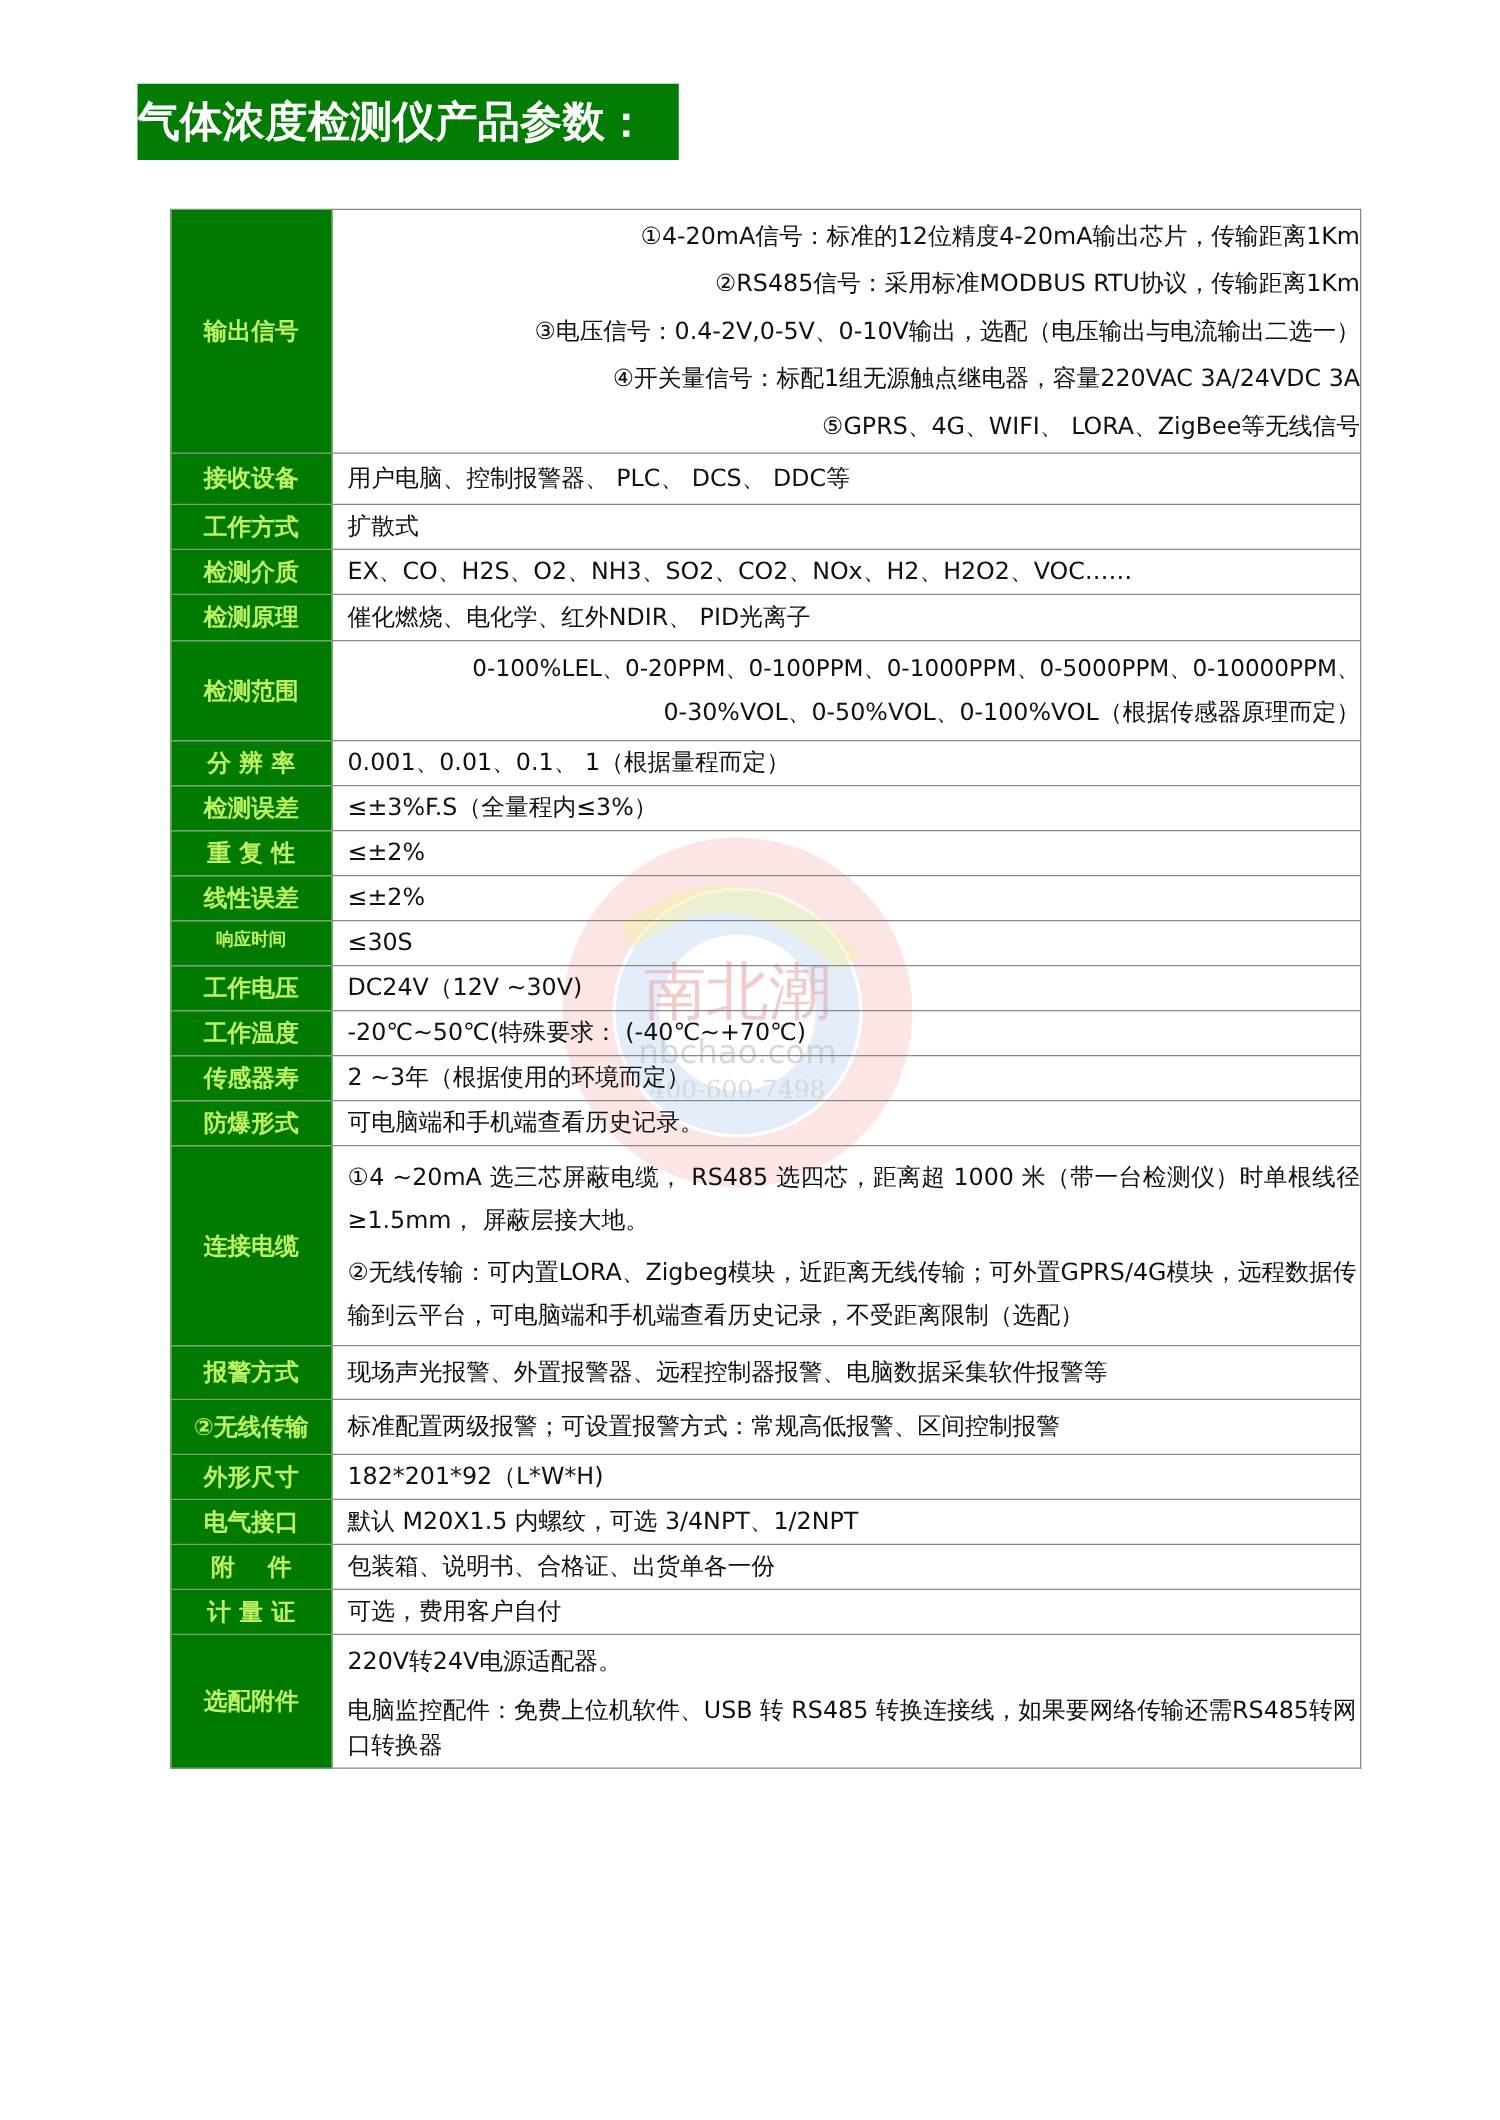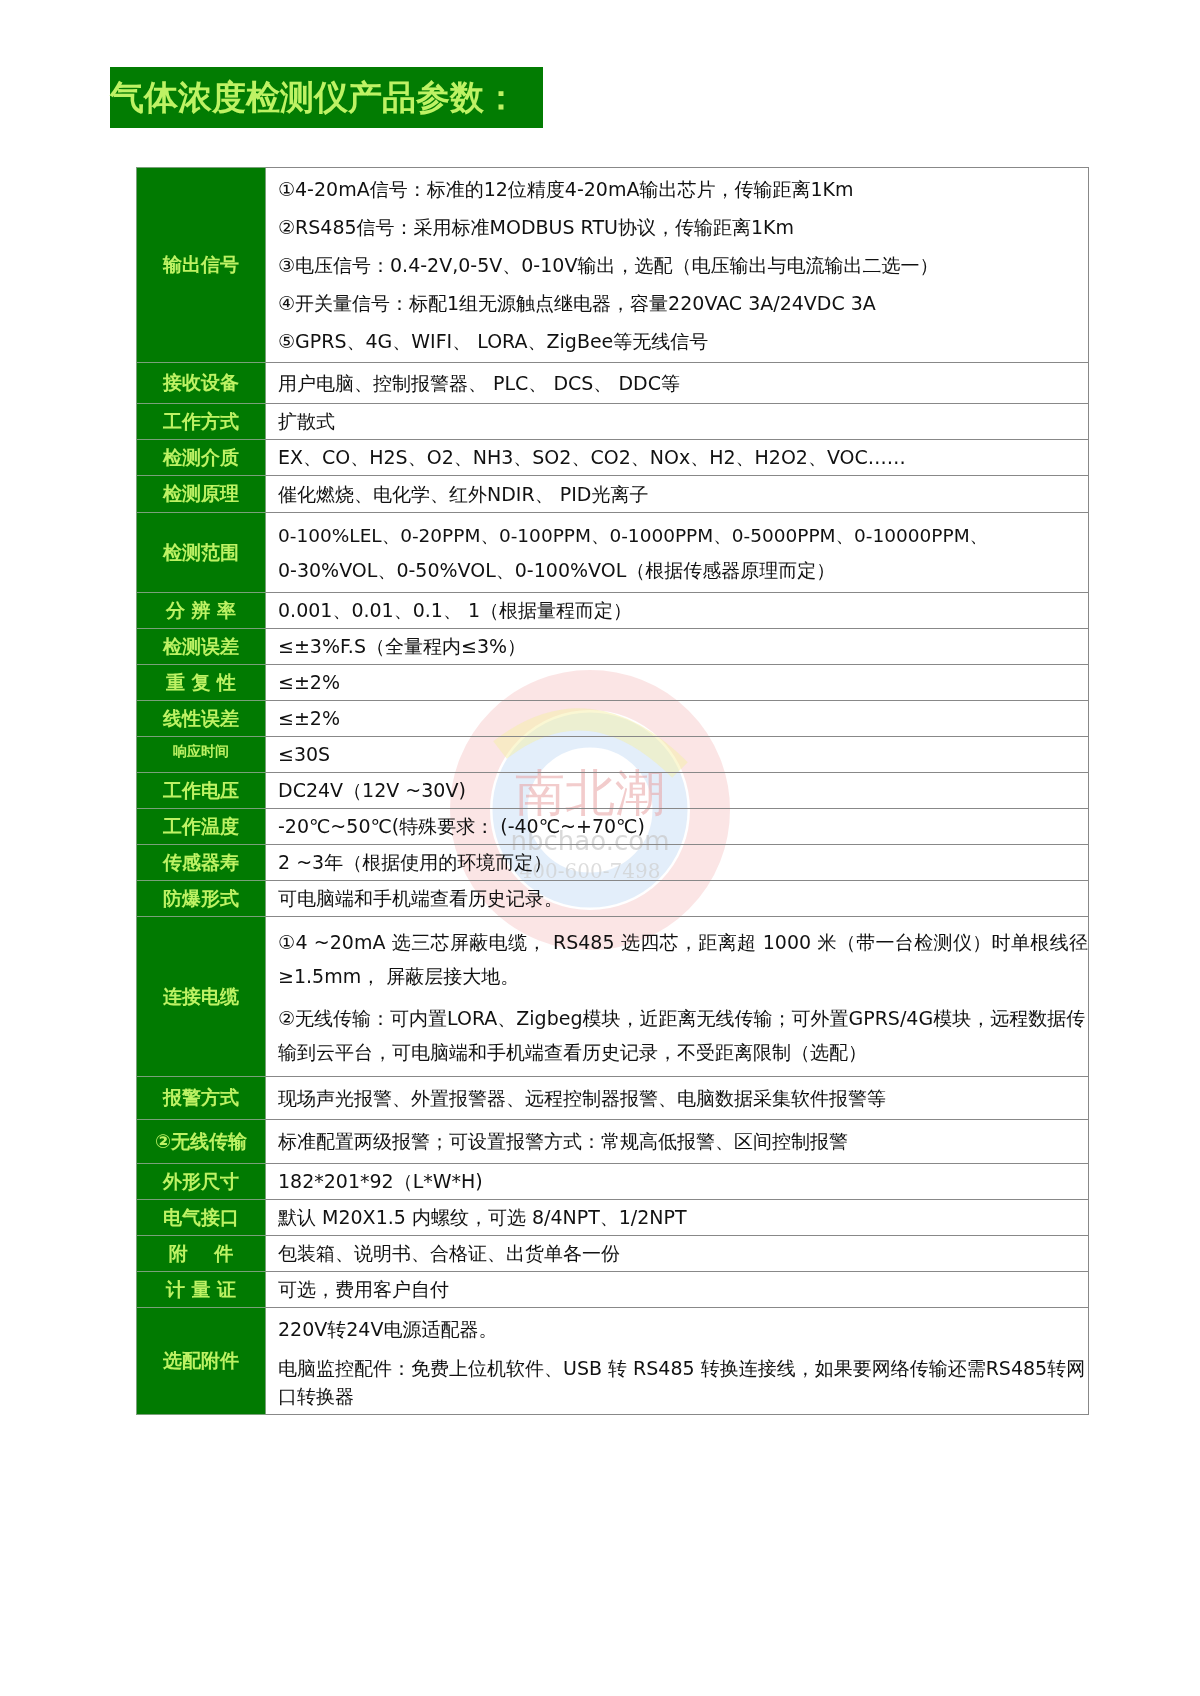--- a/index.html
+++ b/index.html
@@ -5,39 +5,39 @@
   html, body { margin:0; padding:0; }
   body {
     width:1200px; height:1696px; background:#ffffff; position:relative; overflow:hidden;
     font-family:"DejaVu Sans", "Liberation Sans", sans-serif; color:#111;
   }
   .title-bar {
     position:absolute; left:110px; top:67px; width:433px; height:61px;
     background:#027c02; display:flex; align-items:center;
   }
   .title-bar span {
-    font-size:34px; font-weight:bold; color:#bef264; letter-spacing:0px; padding-left:0px; white-space:nowrap;text-align:center;
+    font-size:34px; font-weight:bold; color:#ffffff; letter-spacing:0px; padding-left:0px; white-space:nowrap;text-align:center;
   }
   .watermark {
     position:absolute; left:440px; top:660px; width:300px; height:300px; pointer-events:none;
   }
   .spec-table {
     position:absolute; left:136px; top:167px; width:953px;
     border-collapse:collapse; table-layout:fixed;
   }
   .spec-table td { border:1px solid #888; padding:0; }
   .spec-table td.label {
     width:128px; background:#017a01; color:#bef264; font-weight:bold;
     font-size:19px; text-align:center; vertical-align:middle; border-color:#7aa07a;
   }
   .spec-table td.label.small { font-size:14px; }
   .spec-table td.value {
     background:rgba(255,255,255,0.0); font-size:19px; padding-left:12px; vertical-align:middle; line-height:35px;
   }
-  .line { white-space:nowrap; }
+  .line { white-space:nowrap;text-align:right; }
   .para { line-height:34px; }
   .gap { height:8px; }
   .wrap { white-space:normal; padding-right:12px; }
 </style>
 </head>
 <body>
 
 <div class="title-bar">
   <span>气体浓度检测仪产品参数：</span>
 </div>
@@ -137,21 +137,21 @@
     <tr style="height:44px">
       <td class="label">②无线传输</td>
       <td class="value">标准配置两级报警；可设置报警方式：常规高低报警、区间控制报警</td>
     </tr>
     <tr style="height:36px">
       <td class="label">外形尺寸</td>
       <td class="value">182*201*92（L*W*H)</td>
     </tr>
     <tr style="height:36px">
       <td class="label">电气接口</td>
-      <td class="value">默认 M20X1.5 内螺纹，可选 8/4NPT、1/2NPT</td>
+      <td class="value">默认 M20X1.5 内螺纹，可选 3/4NPT、1/2NPT</td>
     </tr>
     <tr style="height:35px">
       <td class="label" style="white-space:pre">附    件</td>
       <td class="value">包装箱、说明书、合格证、出货单各一份</td>
     </tr>
     <tr style="height:35px">
       <td class="label">计 量 证</td>
       <td class="value">可选，费用客户自付</td>
     </tr>
     <tr style="height:107px">

